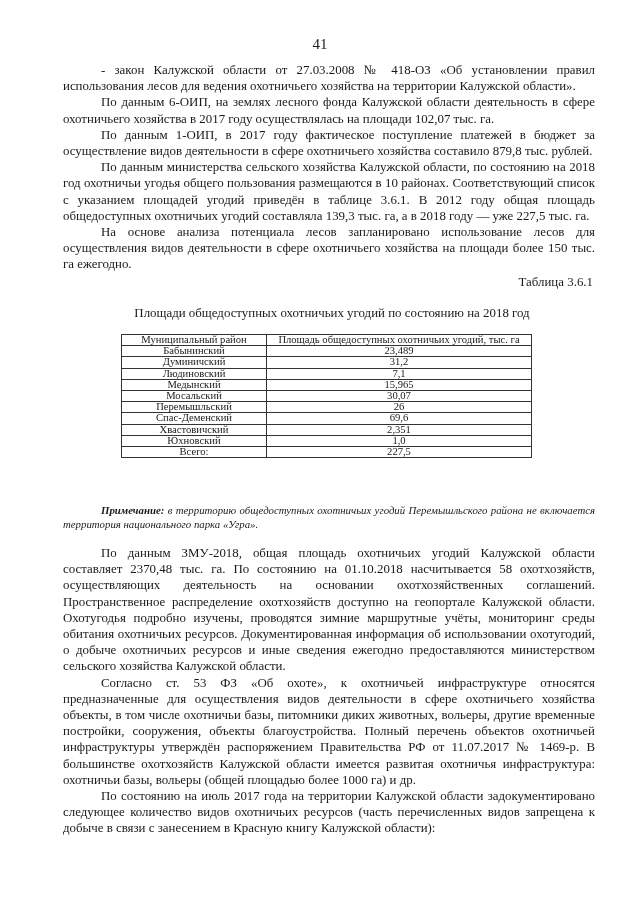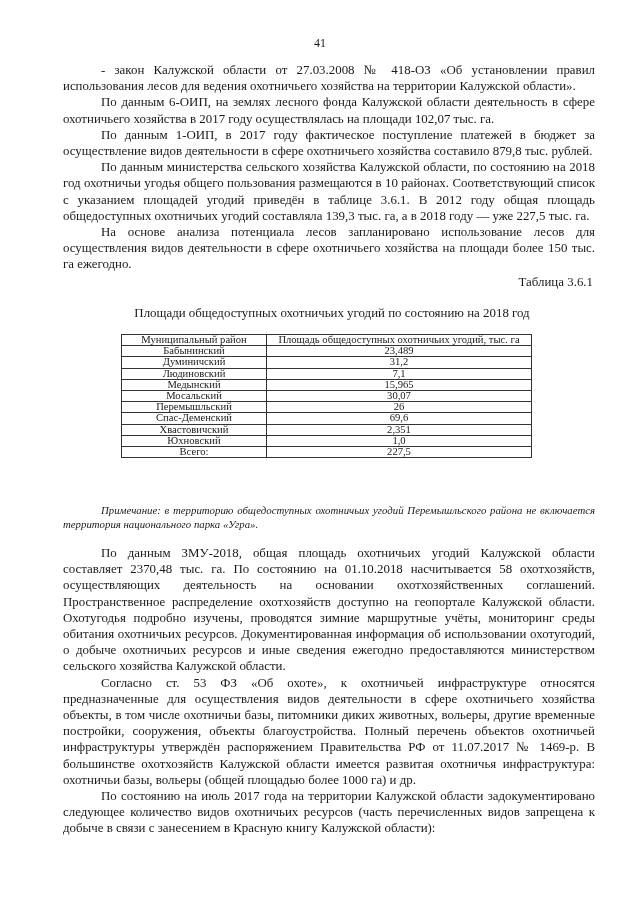--- a/index.html
+++ b/index.html
@@ -3,21 +3,21 @@
 <meta charset="utf-8">
 <style>
   html, body { margin: 0; padding: 0; background: #ffffff; }
   body {
     width: 640px; height: 904px; position: relative; overflow: hidden;
     font-family: "Liberation Serif", "DejaVu Serif", serif;
     color: #1a1a1a;
   }
   .page-number {
     position: absolute; top: 36px; left: 0; width: 640px;
-    text-align: center; font-size: 12px;
+    text-align: center; font-size: 15px;
   }
   .block { position: absolute; left: 63px; width: 532px; font-size: 12.9px; line-height: 16.2px; }
   .block p { margin: 0; text-align: justify; text-indent: 38px; }
   .block p.last-justify { text-align-last: left; }
   .table-label {
     position: absolute; top: 275px; right: 47px; font-size: 12.9px;
   }
   .table-caption {
     position: absolute; top: 306px; left: 12px; width: 640px;
     text-align: center; font-size: 12.9px;
@@ -30,21 +30,21 @@
     border: 1px solid #333; padding: 0 3px; height: 10.2px; font-weight: normal; margin-top: 32px;
   }
   table.data-table th { text-align: center; }
   table.data-table td.name { text-align: center; width: 138px; }
   table.data-table td.val { text-align: center; }
   .note {
     position: absolute; top: 503px; left: 63px; width: 532px;
     font-size: 10.8px; line-height: 14px; font-style: italic; text-align: justify;
   }
   .note p { margin: 0; text-indent: 38px; }
-  .note b { font-weight: normal; }
+  .note b { font-weight: bold; }
 </style>
 </head>
 <body>
 
 <div class="page-number">41</div>
 
 <div class="block" style="top:62px;">
   <p class="last-justify">- закон Калужской области от 27.03.2008 № 418-ОЗ «Об установлении правил использования лесов для ведения охотничьего хозяйства на территории Калужской области».</p>
   <p class="last-justify">По данным 6-ОИП, на землях лесного фонда Калужской области деятельность в сфере охотничьего хозяйства в 2017 году осуществлялась на площади 102,07 тыс. га.</p>
   <p class="last-justify">По данным 1-ОИП, в 2017 году фактическое поступление платежей в бюджет за осуществление видов деятельности в сфере охотничьего хозяйства составило 879,8 тыс. рублей.</p>

